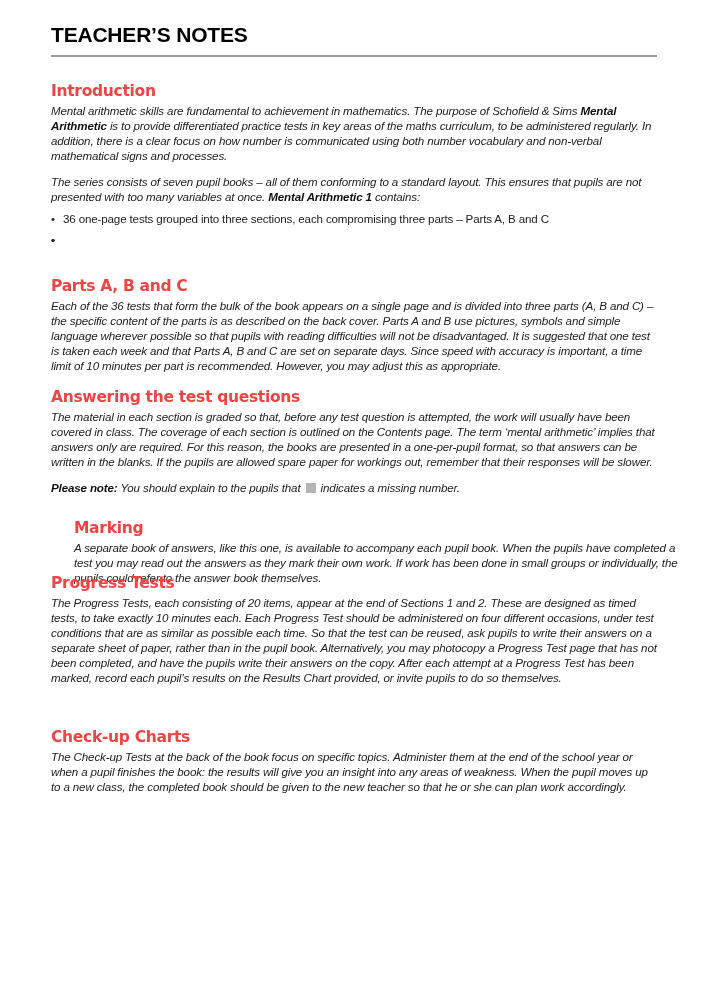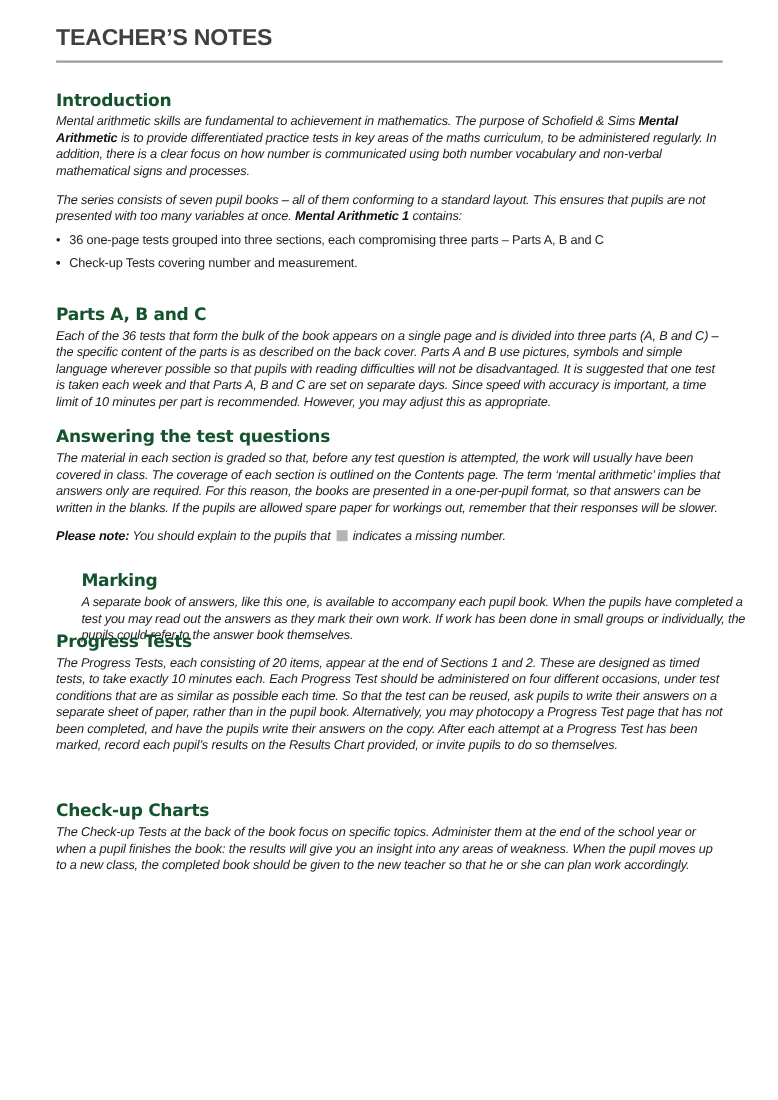--- a/index.html
+++ b/index.html
@@ -20,39 +20,39 @@
       left: 51px;
       top: 0;
       width: 606px;
     }
     .title {
       margin: 0;
       padding-top: 22px;
       font-size: 21px;
       font-weight: bold;
       letter-spacing: -0.2px;
-      color: #404040;
+      color: #000000;
       line-height: 26px;
     }
     .rule {
       margin-top: 7px;
       height: 0;
       border-top: 2px solid #9a9a9a;
       width: 606px;
     }
     .section {
       position: absolute;
       left: 0;
       width: 606px;
     }
     h2 {
       margin: 0 0 2px 0;
       font-size: 15.5px;
       font-weight: bold;
-      color: #14532d;
+      color: #ef4444;
       line-height: 19px;
       font-family: "DejaVu Sans", sans-serif;
       font-weight: 600;
       letter-spacing: -0.3px;
     }
     p {
       margin: 0;
       font-size: 11.6px;
       line-height: 15.1px;
       color: #222;
@@ -96,21 +96,21 @@
   <h1 class="title">TEACHER’S NOTES</h1>
   <div class="rule"></div>
 
   <div class="section" style="top:82px;">
     <h2>Introduction</h2>
     <p><span>Mental arithmetic skills are fundamental to achievement in mathematics. The purpose of Schofield &amp; Sims </span><b>Mental Arithmetic</b><span> is to provide differentiated practice tests in key areas of the maths curriculum, to be administered regularly. In addition, there is a clear focus on how number is communicated using both number vocabulary and non-verbal mathematical signs and processes.</span></p>
     <p><span>The series consists of seven pupil books – all of them conforming to a standard layout. This ensures that pupils are not presented with too many variables at once. </span><b>Mental Arithmetic 1</b><span> contains:</span></p>
     <ul>
       <li><span class="bullet">•</span><span>36 one-page tests grouped into three sections, each compromising three parts – Parts A, B and C</span></li>
       <li><span class="bullet">•</span></li>
-      <li><span class="bullet">•</span><span>Check-up Tests covering number and measurement.</span></li>
+      <li><span class="bullet">•</span></li>
     </ul>
   </div>
 
   <div class="section" style="top:277px;">
     <h2>Parts A, B and C</h2>
     <p>Each of the 36 tests that form the bulk of the book appears on a single page and is divided into three parts (A, B and C) – the specific content of the parts is as described on the back cover. Parts A and B use pictures, symbols and simple language wherever possible so that pupils with reading difficulties will not be disadvantaged. It is suggested that one test is taken each week and that Parts A, B and C are set on separate days. Since speed with accuracy is important, a time limit of 10 minutes per part is recommended. However, you may adjust this as appropriate.</p>
   </div>
 
   <div class="section" style="top:388px;">
     <h2>Answering the test questions</h2>

